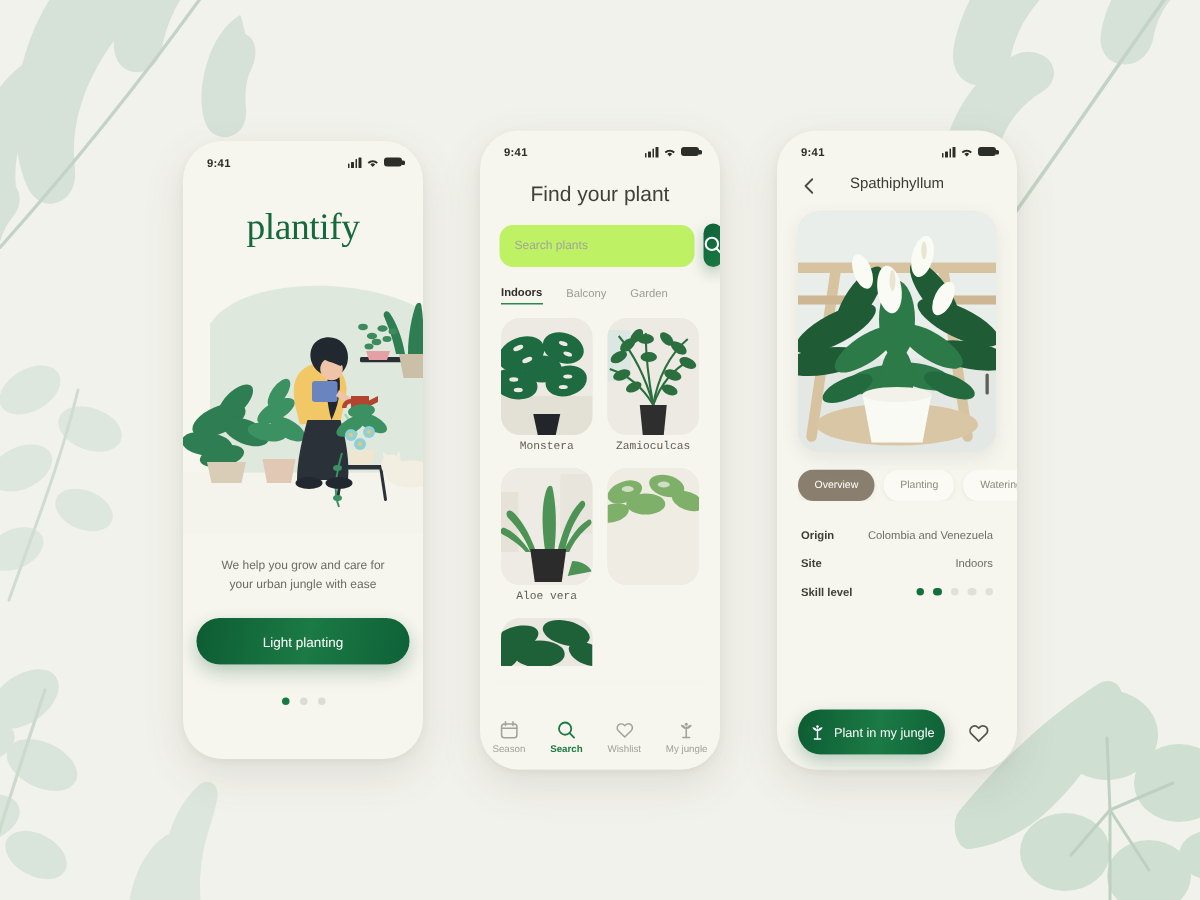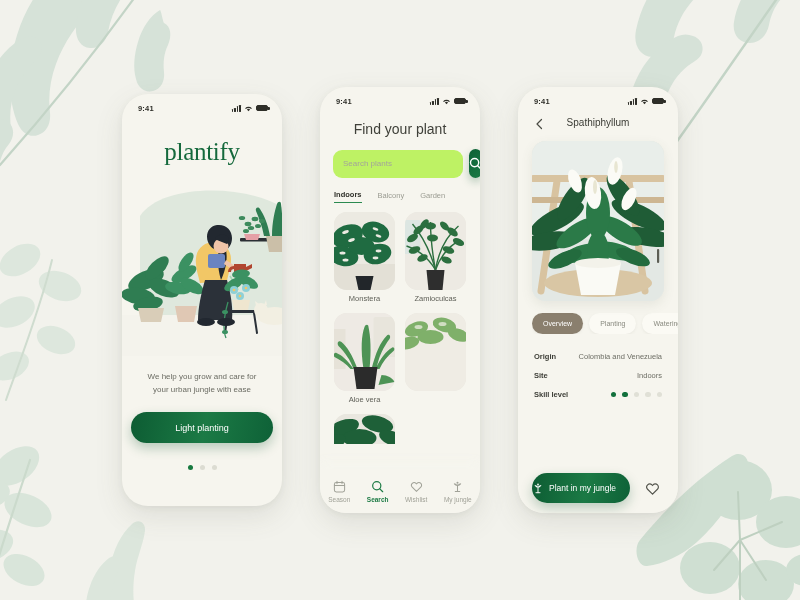--- a/index.html
+++ b/index.html
@@ -170,21 +170,21 @@
     border-bottom: 1.6px solid #2b8a50;
   }
   .plant-grid {
     margin: 9px 14px 0;
     display: grid;
     grid-template-columns: 1fr 1fr;
     gap: 10px 10px;
     max-height: 232px;
     overflow: hidden;
   }
-  .plant-card { cursor: pointer; }
+  .plant-card { cursor: pointer; font-family: Liberation Mono, monospace; }
   .plant-thumb {
     width: 100%; height: 78px;
     border-radius: 13px;
     overflow: hidden;
     background: #e9e7df;
     position: relative;
   }
   .plant-name {
     text-align: center;
     font-size: 7.5px;
@@ -274,21 +274,21 @@
     display: flex; align-items: center;
     padding: 0 14px;
     gap: 10px;
     border-radius: 0 0 26px 26px;
   }
   .plant-btn {
     flex: 1; height: 30px;
     border: none; border-radius: 15px;
     background: linear-gradient(100deg, #0d5c33, #1b7a45 55%, #0e6137);
     color: #fff; font-size: 8.5px;
-    display: flex; align-items: center; justify-content: flex-start; gap: 5px;
+    display: flex; align-items: center; justify-content: center; gap: 5px;
     cursor: pointer;
     font-family: "Liberation Sans", sans-serif;
     box-shadow: 0 5px 12px rgba(18,90,52,0.26);
   }
   .fav-btn {
     width: 24px; height: 24px;
     background: none; border: none; cursor: pointer;
     display: flex; align-items: center; justify-content: center;
   }
 </style>

